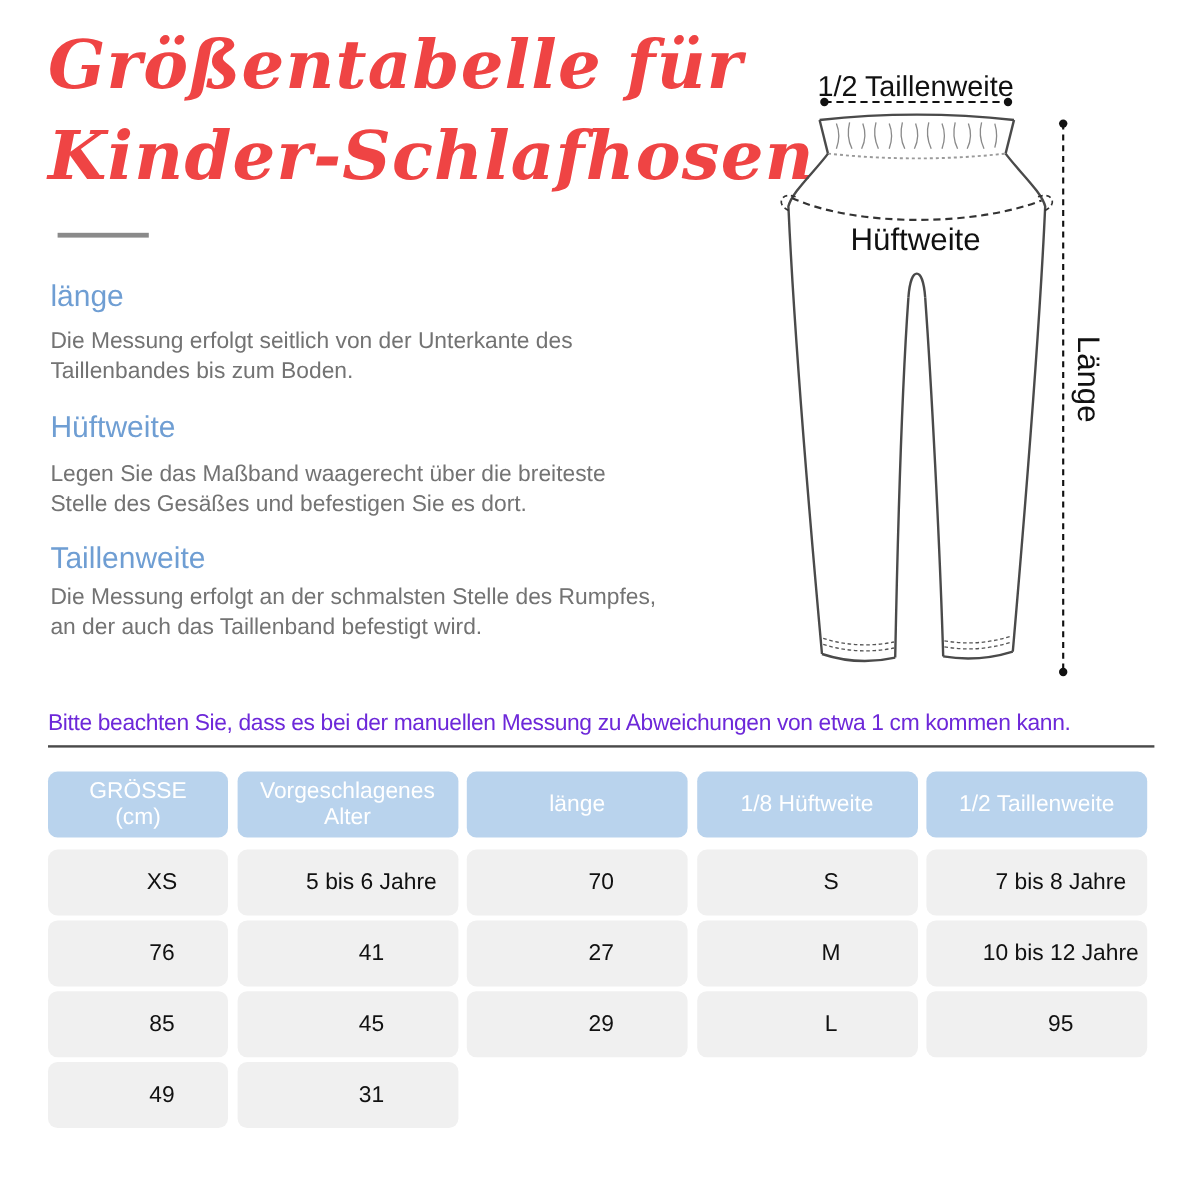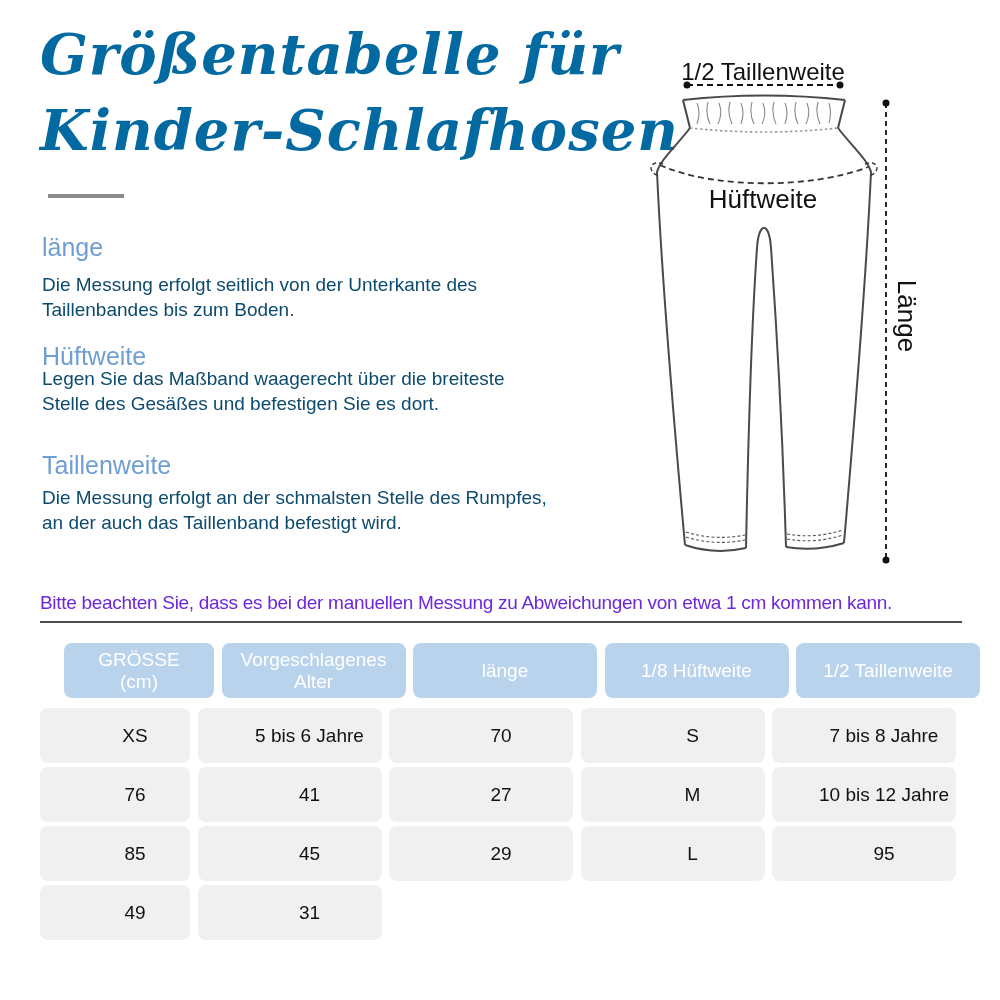--- a/index.html
+++ b/index.html
@@ -7,54 +7,54 @@
     width:1000px;height:1000px;background:#ffffff;position:relative;
     font-family:"Liberation Sans", sans-serif;color:#1a1a1a;overflow:hidden;
   }
   .abs{position:absolute;}
 
   
   .title{
     left:40px;top:16px;
     font-family:"DejaVu Serif", serif;
     font-style:italic;font-weight:bold;
-    font-size:56px;line-height:76px;color:#0369a1;
+    font-size:56px;line-height:76px;color:#ef4444;
     letter-spacing:1px;
   }
   .title-underline{
     left:48px;top:194px;width:76px;height:4px;background:#8a8a8a;
   }
 
   
   .sec-heading{
     left:42px;font-size:25px;color:#6f9ed3;font-weight:normal;
   }
   .sec-body{
-    left:42px;width:512px;font-size:19px;line-height:25px;color:#0c4a6e;
+    left:42px;width:512px;font-size:19px;line-height:25px;color:#737373;
   }
 
   
   .note{
     left:40px;top:592px;width:930px;font-size:19px;color:#6d28d9;
     letter-spacing:-0.3px;
   }
   .note-divider{
     left:40px;top:621px;width:922px;height:2px;background:#4a4a4a;
   }
 
   
   .size-table{
     left:40px;top:643px;width:916px;
   }
   .t-grid{
     display:grid;
     grid-template-columns:150px 184px 184px 184px 184px;
     column-gap:7.5px;
   }
-  .t-head{margin-bottom:10px;margin-left:24px;}
+  .t-head{margin-bottom:10px;}
   .t-body{row-gap:4px;}
   .cell{
     height:55px;border-radius:8px;
     display:flex;align-items:center;justify-content:center;
     text-align:center;font-size:19px;padding-left:40px;
   }
   .cell.head{
     background:#b9d3ed;color:#ffffff;line-height:22px;padding:0 14px;box-sizing:border-box;
   }
   .cell.body{
@@ -71,21 +71,21 @@
 <div class="abs title">
   <div>Größentabelle für</div>
   <div>Kinder-Schlafhosen</div>
 </div>
 <div class="abs title-underline"></div>
 
 <div class="abs sec-heading" style="top:233px;">länge</div>
 <div class="abs sec-body" style="top:272px;">Die Messung erfolgt seitlich von der Unterkante des Taillenbandes bis zum Boden.</div>
 
 <div class="abs sec-heading" style="top:342px;">Hüftweite</div>
-<div class="abs sec-body" style="top:366px;">Legen Sie das Maßband waagerecht über die breiteste Stelle des Gesäßes und befestigen Sie es dort.</div>
+<div class="abs sec-body" style="top:383px;">Legen Sie das Maßband waagerecht über die breiteste Stelle des Gesäßes und befestigen Sie es dort.</div>
 
 <div class="abs sec-heading" style="top:451px;">Taillenweite</div>
 <div class="abs sec-body" style="top:485px;">Die Messung erfolgt an der schmalsten Stelle des Rumpfes, an der auch das Taillenband befestigt wird.</div>
 
 <div class="abs diagram">
   <svg width="400" height="575" viewBox="0 0 400 575">
 
     <text x="163" y="62" font-size="24" text-anchor="middle">1/2 Taillenweite</text>
     <g>
       <line x1="87" y1="67" x2="240" y2="67" stroke="#111" stroke-width="1.8" stroke-dasharray="6 4"></line>

